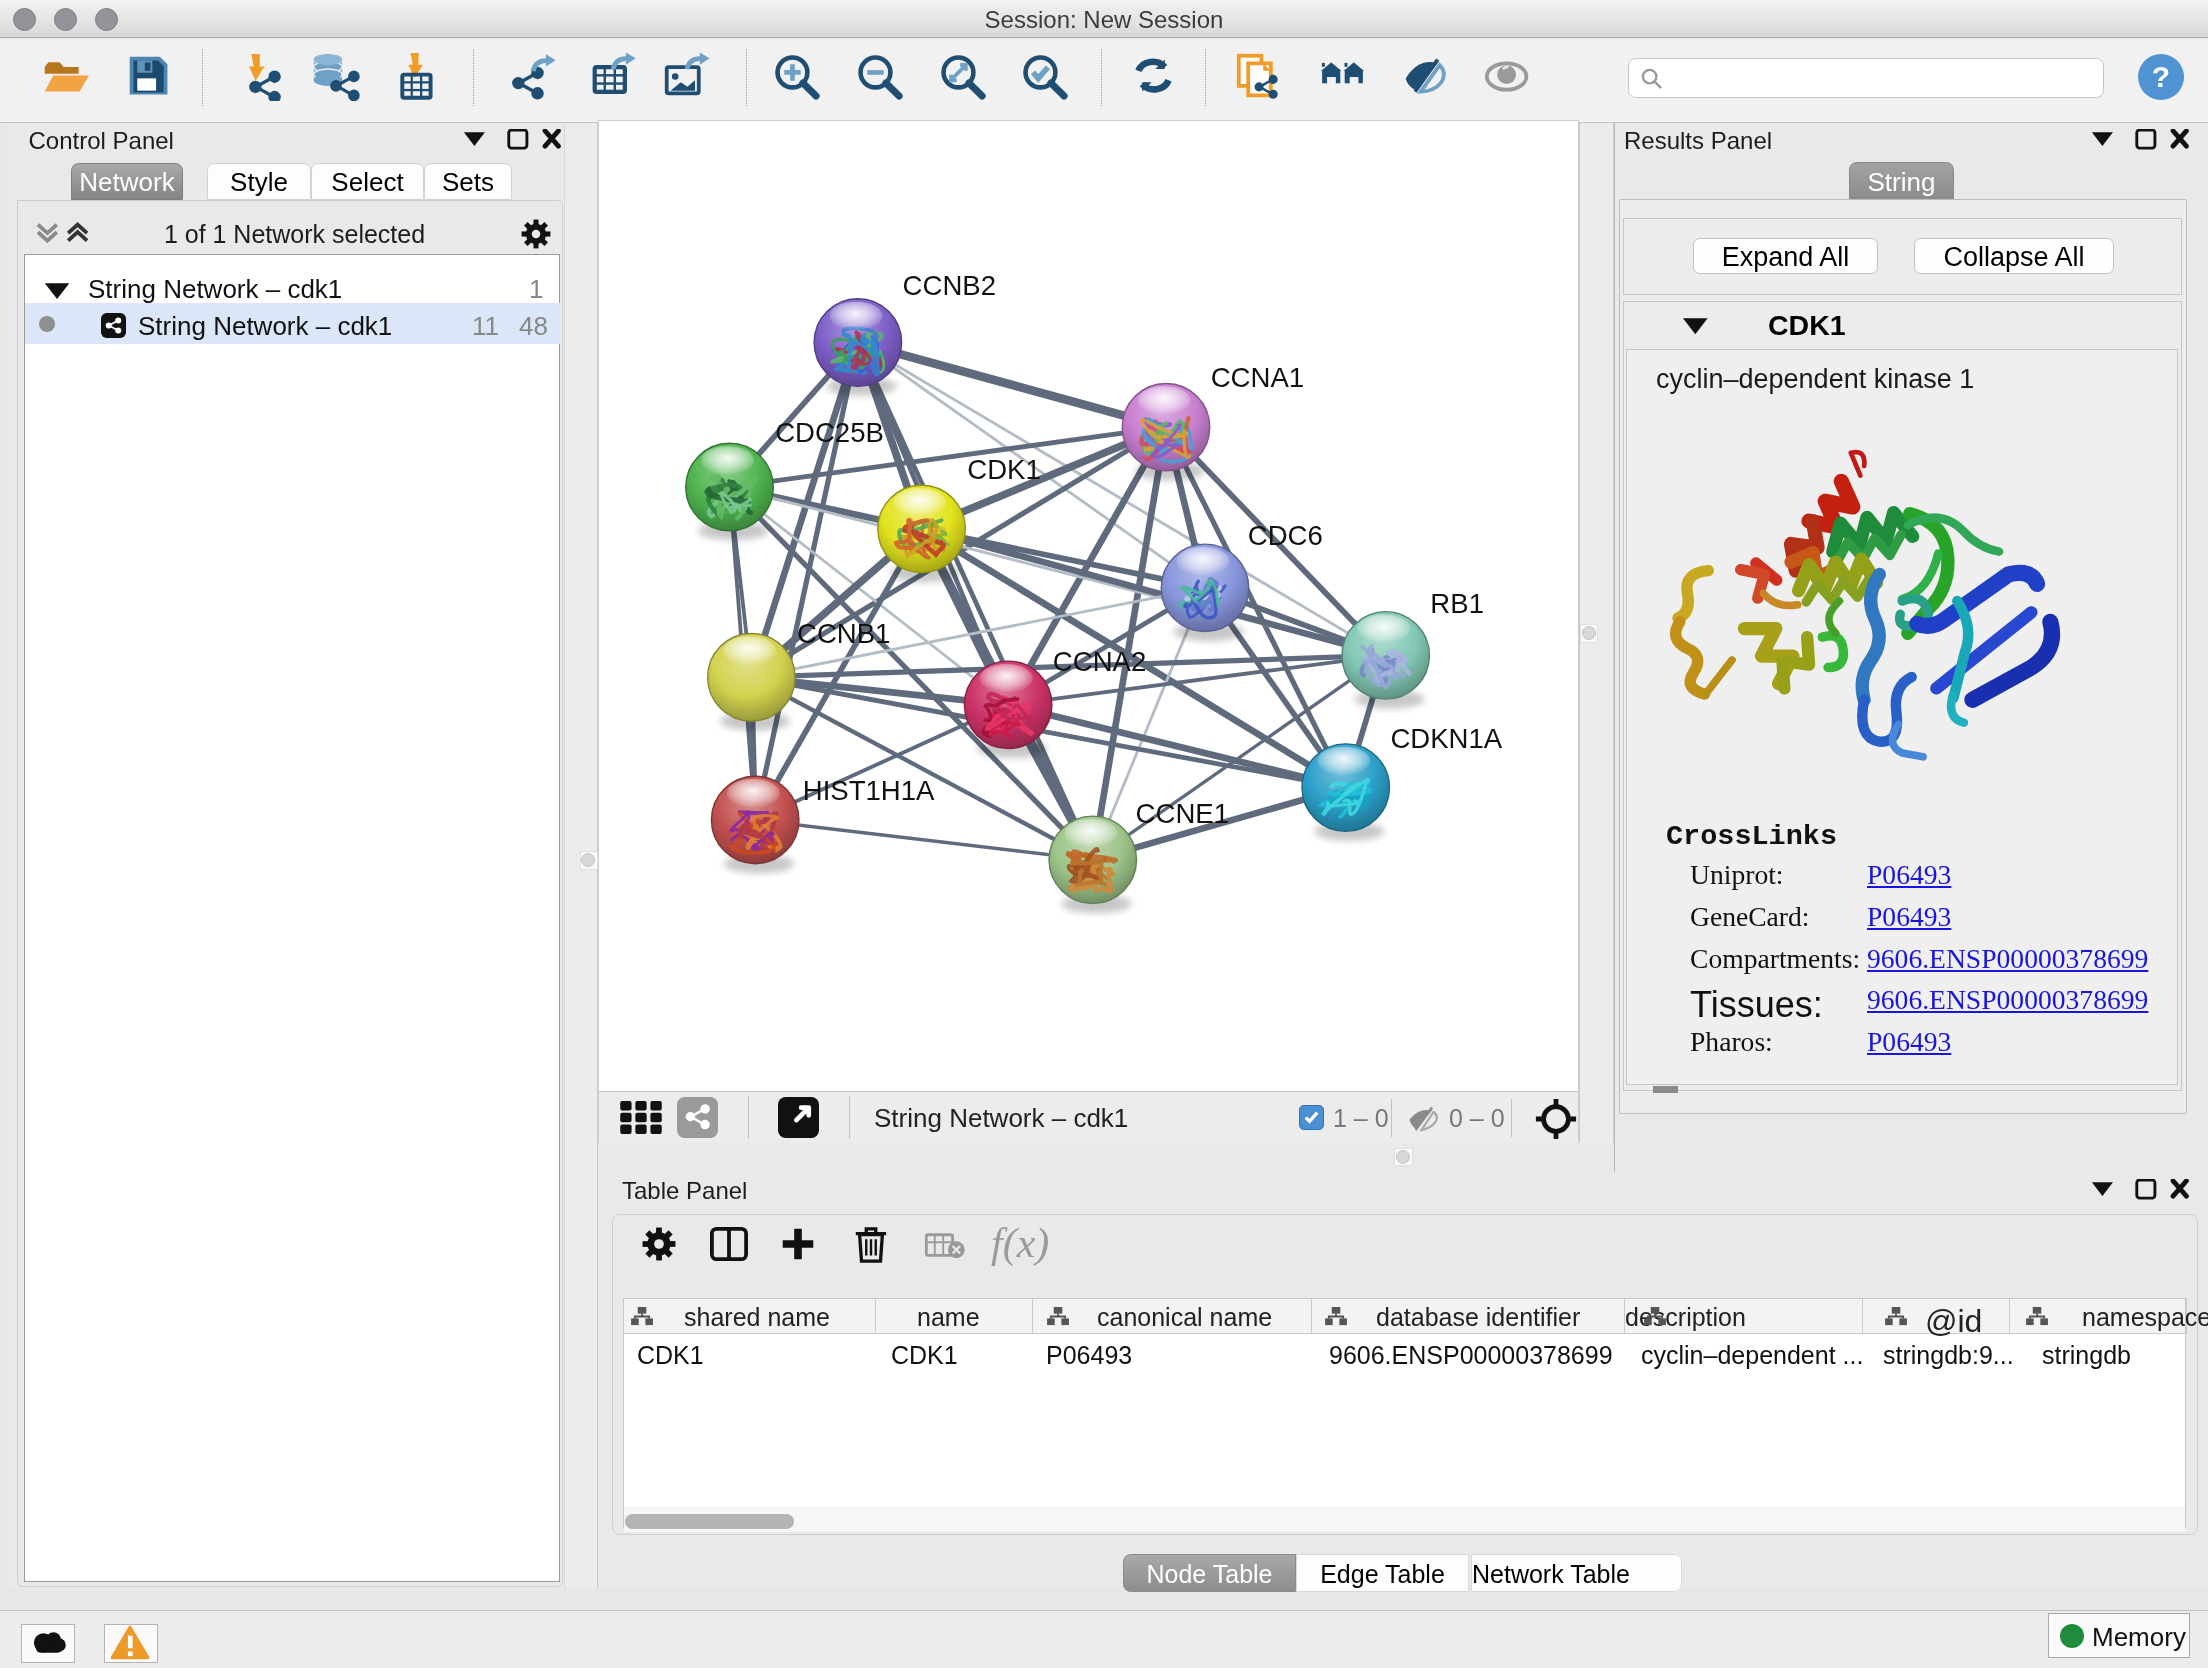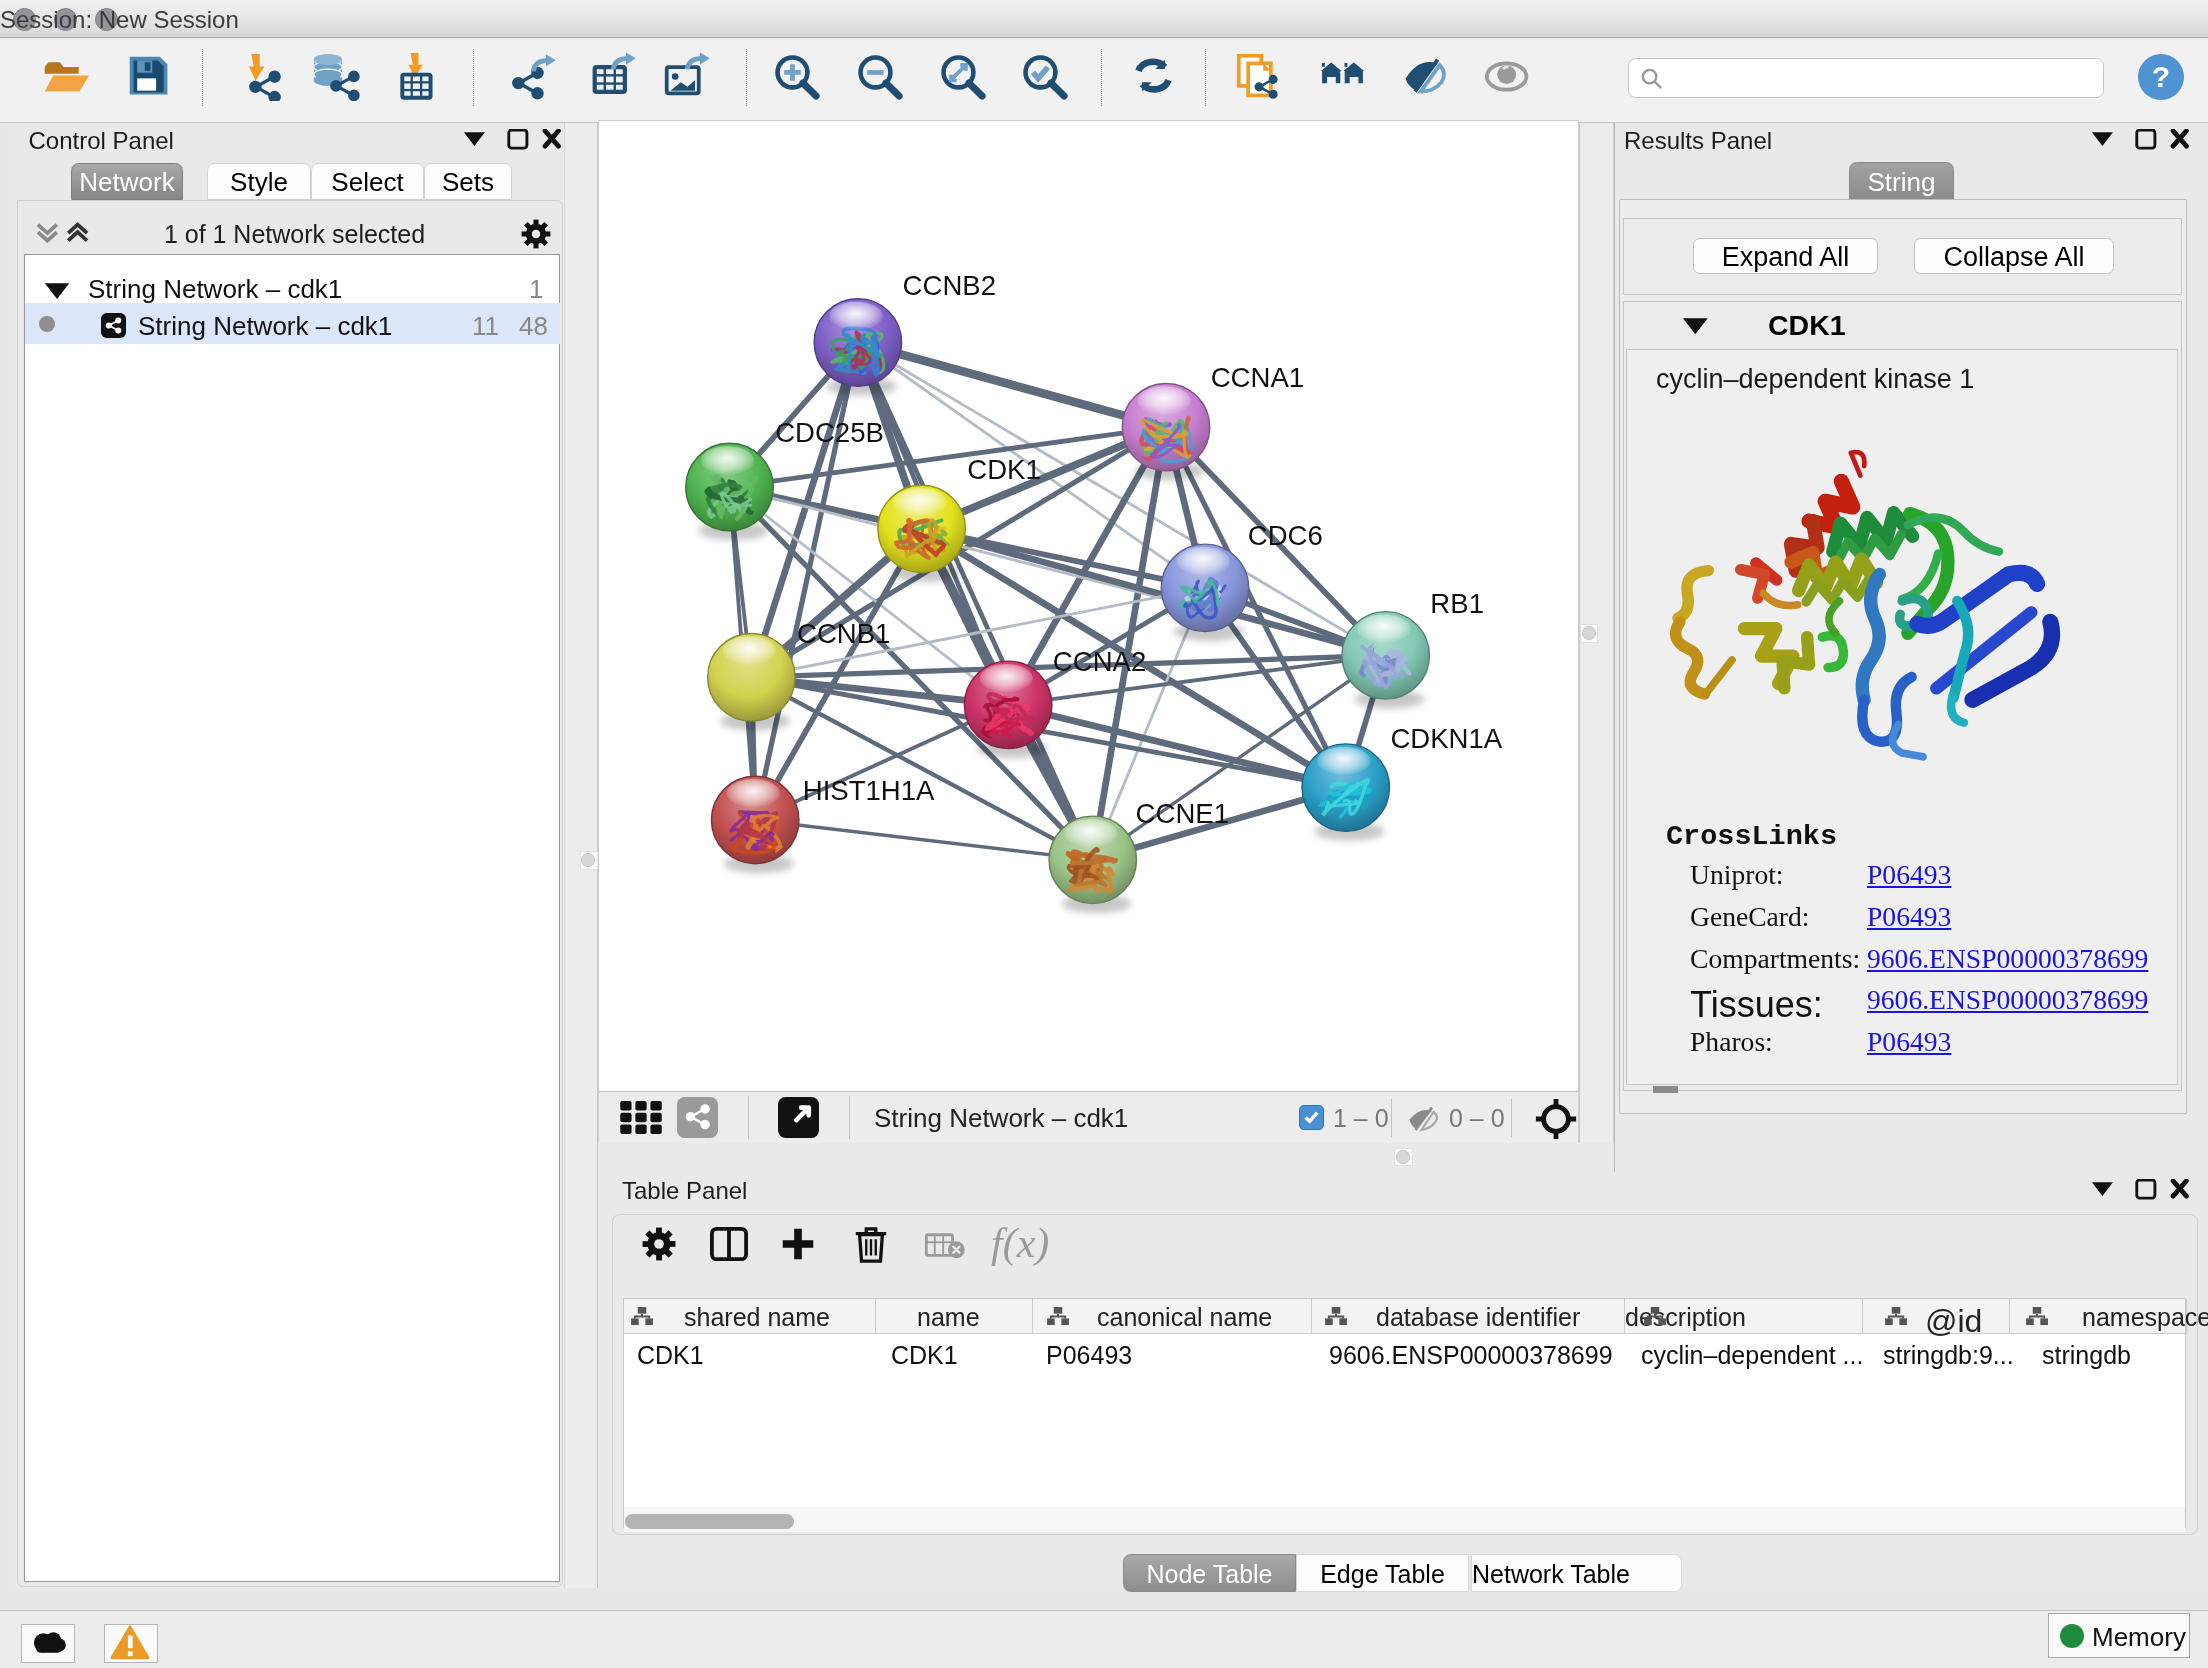--- a/index.html
+++ b/index.html
@@ -4,21 +4,21 @@
 html,body{width:2208px;height:1668px;font-family:"Liberation Sans",sans-serif;background:#e7e7e7;overflow:hidden;position:relative}
 .abs{position:absolute}
 .panel-title{font-size:24px;color:#1c1c1c}
 svg{display:block}
 </style></head><body>
 
 <div class="abs" style="left:0;top:0;width:2208px;height:38px;background:linear-gradient(#f2f2f2,#d8d8d8);border-bottom:1px solid #ababab"></div>
 <div class="abs" style="left:13.3px;top:7.6px;width:23px;height:23px;border-radius:50%;background:#93939a;border:1px solid #7e7e85"></div>
 <div class="abs" style="left:54px;top:7.6px;width:23px;height:23px;border-radius:50%;background:#93939a;border:1px solid #7e7e85"></div>
 <div class="abs" style="left:95px;top:7.6px;width:23px;height:23px;border-radius:50%;background:#93939a;border:1px solid #7e7e85"></div>
-<div class="abs" style="left:0;top:5.7px;width:2208px;font-size:24px;color:#3c3c3c">Session: New Session</div>
+<div class="abs" style="left:0;top:5.7px;width:2208px;text-align:center;font-size:24px;color:#3c3c3c">Session: New Session</div>
 
 <div class="abs" style="left:0;top:39px;width:2208px;height:84px;background:#f1f1f1;border-bottom:1px solid #c4c4c4"></div>
 <svg style="position:absolute;left:40px;top:52px" width="49" height="49" viewBox="0 0 52 52">
     <path d="M5 40 V16 l4 -5 h12 l4 5 h16 v7 h-36 z" fill="#b5761c"></path>
     <path d="M5 42 L14 25 h38 L42 42 z" fill="#f2a444"></path>
   </svg>
 <svg style="position:absolute;left:125px;top:52px" width="49" height="49" viewBox="0 0 52 52">
     <path d="M5 5 h32 l8 8 v32 h-40 z" fill="#4d87b0"></path>
     <path d="M9 9 h26 l6 6 v28 h-32 z" fill="#1c4a6e"></path>
     <rect x="13" y="9" width="16" height="13" fill="#5e94ba"></rect>

